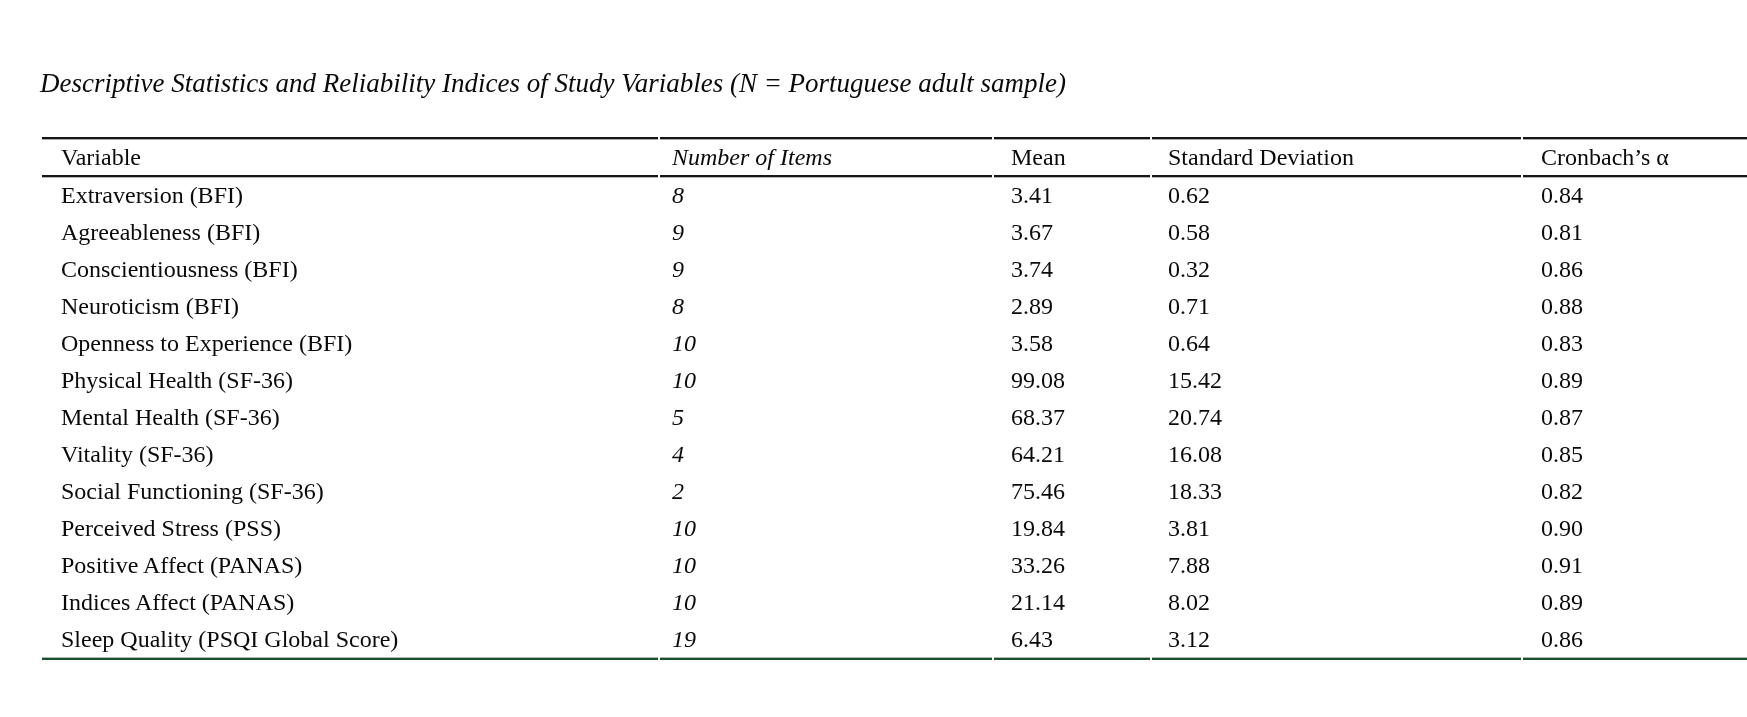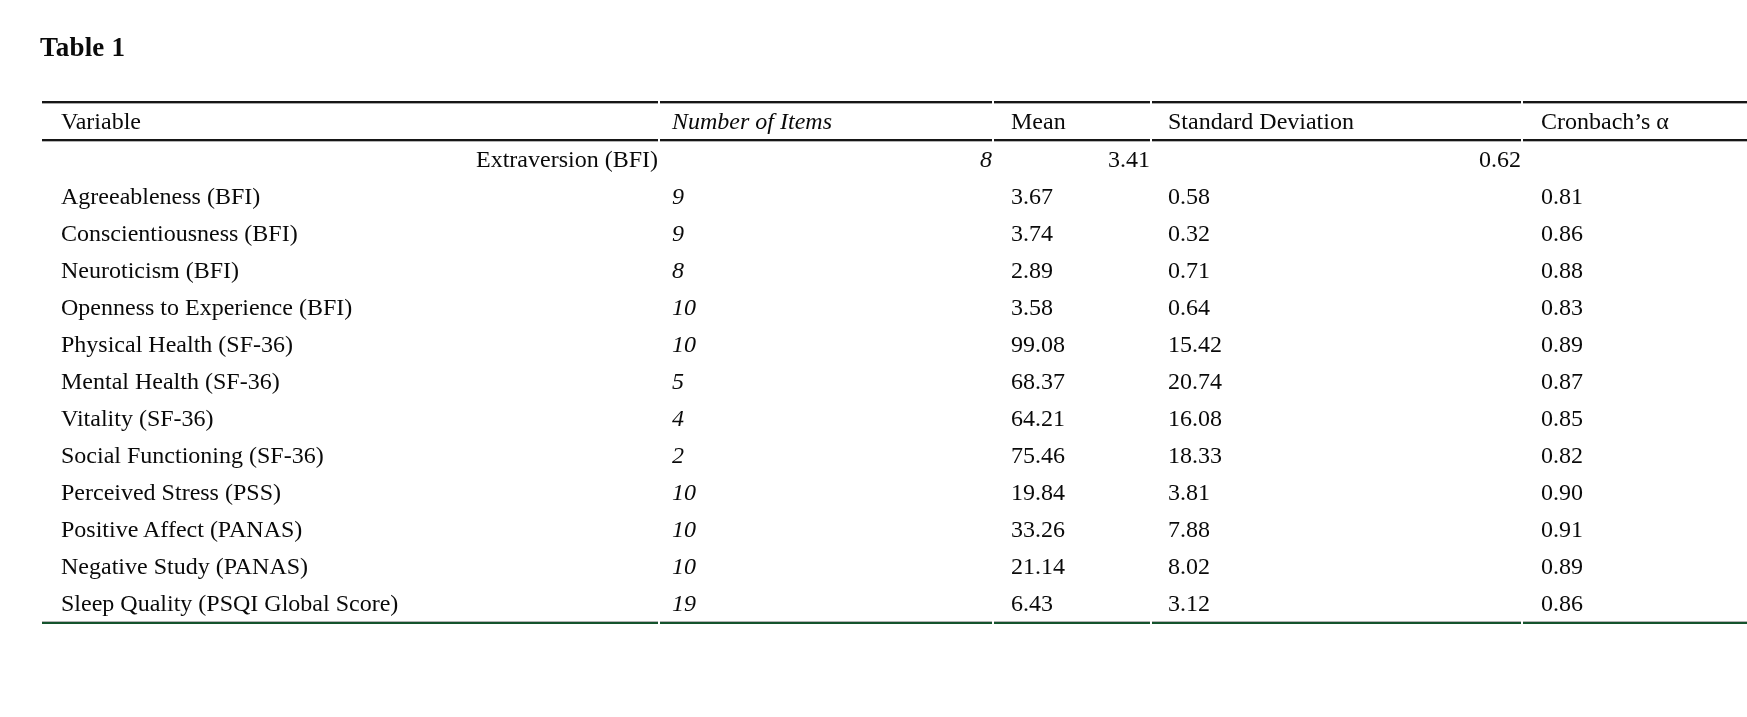--- a/index.html
+++ b/index.html
@@ -48,37 +48,37 @@
   }
   .apa-table thead th {
     height: 36px;
     border-top: 2px solid #161616;
     border-bottom: 2px solid #161616;
     
     box-shadow: inset 0 3px 0 -2px #a8a8a8;
     margin-top: 27px;
   }
   .apa-table tbody td { height: 37px; }
-  .apa-table tbody tr:first-child td { box-shadow: inset 0 3px 0 -2px #b4b4b4; text-align: right; }
+  .apa-table tbody tr:first-child td { box-shadow: inset 0 3px 0 -2px #b4b4b4; }
   .apa-table tbody tr:last-child td {
     border-bottom: 2px solid #14532d;
     box-shadow: inset 0 -3px 0 -2px #b4b4b4;
   }
   .apa-table th:nth-child(1), .apa-table td:nth-child(1) { width: 597px; padding-left: 19px; }
   .apa-table th:nth-child(2), .apa-table td:nth-child(2) { width: 320px; padding-left: 12px; font-style: italic; }
   .apa-table th:nth-child(3), .apa-table td:nth-child(3) { width: 139px; padding-left: 17px; }
   .apa-table th:nth-child(4), .apa-table td:nth-child(4) { width: 353px; padding-left: 16px; }
   .apa-table th:nth-child(5), .apa-table td:nth-child(5) { width: 261px; padding-left: 18px; }
 </style>
 </head>
 <body>
 
 <div class="page">
-  <div class="title">Table 1</div>
 
+  <div class="caption">Descriptive Statistics and Reliability Indices of Study Variables (N = Portuguese adult sample)</div>
 
   <table class="apa-table">
     <thead>
       <tr>
           <th>Variable</th>
           <th>Number of Items</th>
           <th>Mean</th>
           <th>Standard Deviation</th>
           <th>Cronbach’s α</th>
         </tr>
@@ -155,21 +155,21 @@
           <td>0.90</td>
         </tr>
         <tr>
           <td>Positive Affect (PANAS)</td>
           <td>10</td>
           <td>33.26</td>
           <td>7.88</td>
           <td>0.91</td>
         </tr>
         <tr>
-          <td>Negative Study (PANAS)</td>
+          <td>Indices Affect (PANAS)</td>
           <td>10</td>
           <td>21.14</td>
           <td>8.02</td>
           <td>0.89</td>
         </tr>
         <tr>
           <td>Sleep Quality (PSQI Global Score)</td>
           <td>19</td>
           <td>6.43</td>
           <td>3.12</td>

